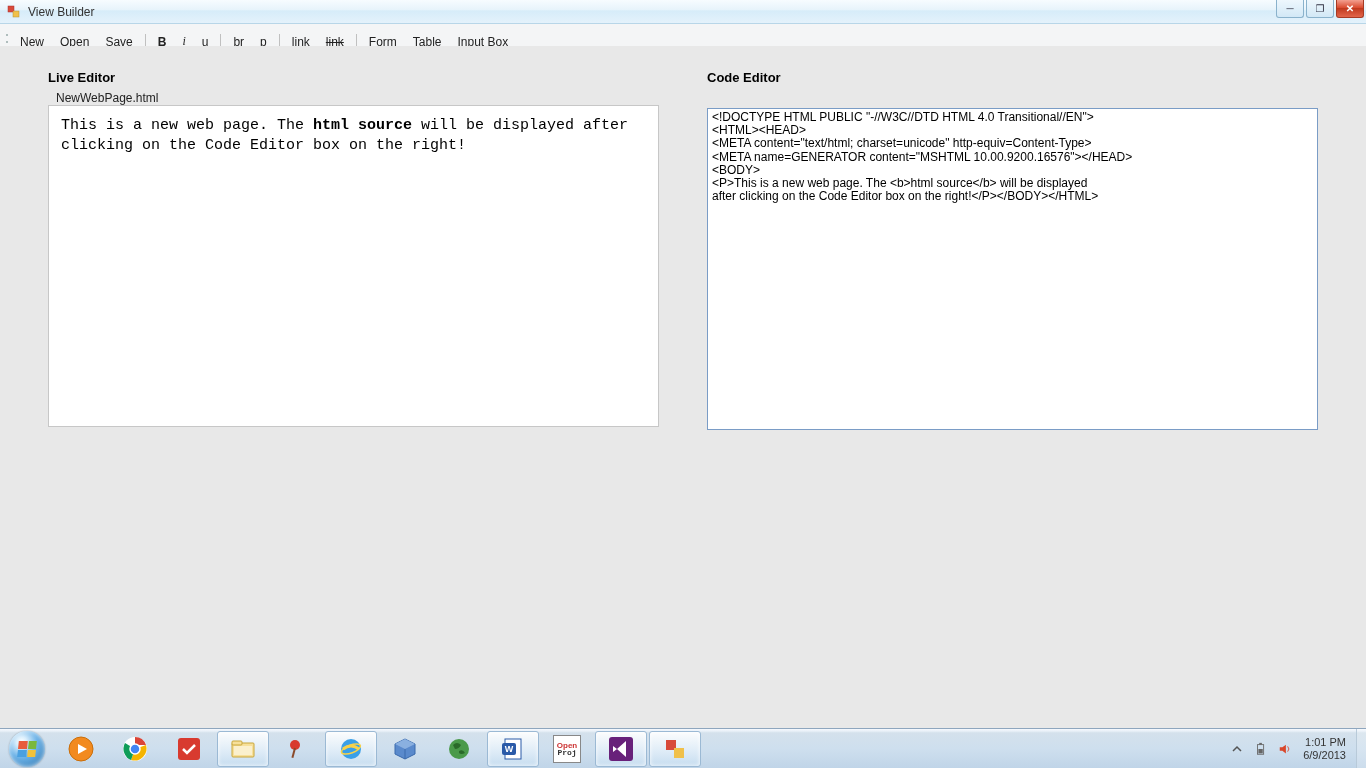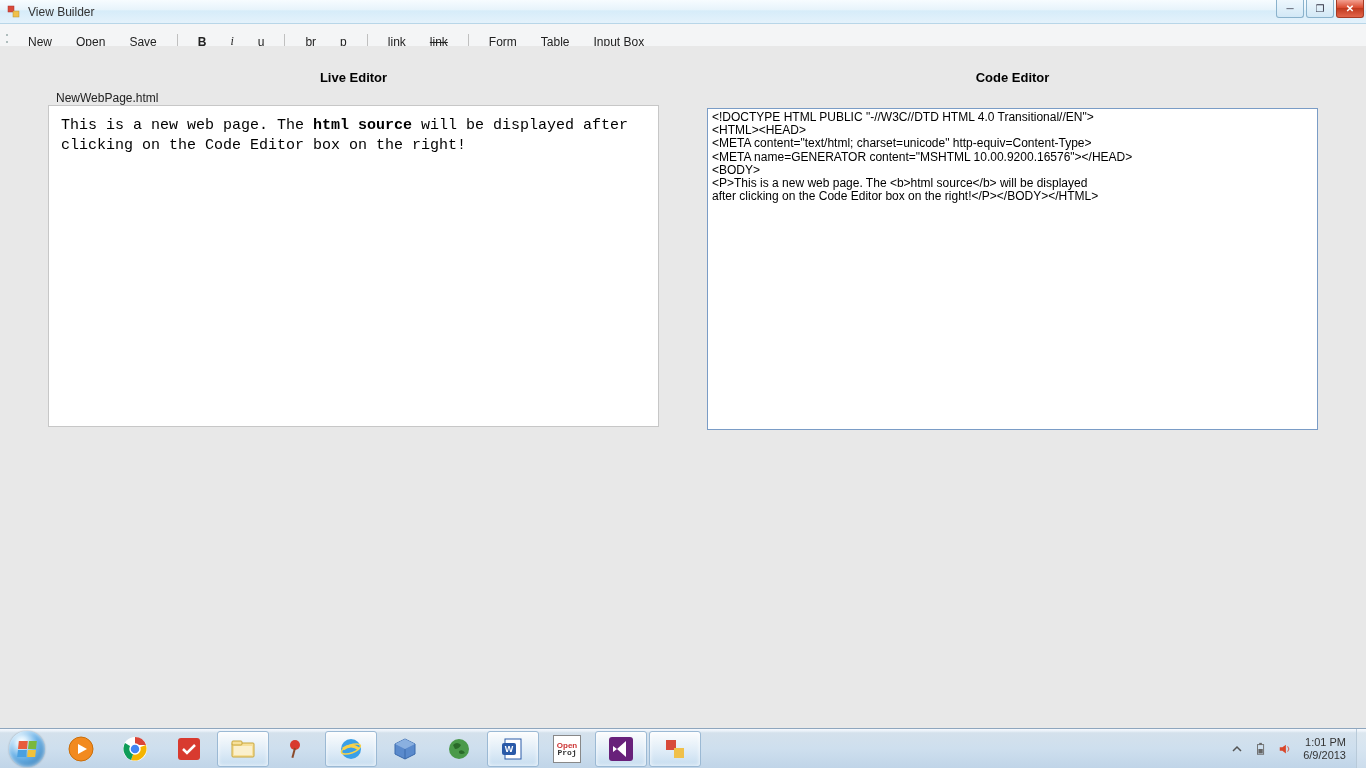--- a/index.html
+++ b/index.html
@@ -50,21 +50,21 @@
 .win-btn .glyph { color: #334; font-size: 10px; line-height: 1; }
 
 
 .toolbar {
   height: 36px;
   background: #f4f5f6;
   border-bottom: 1px solid #d9d9d9;
   display: flex;
   align-items: center;
   padding: 0 4px;
-  gap: 8px;
+  gap: 0;
 }
 .tb-grip {
   width: 6px; height: 16px;
   display: flex; flex-direction: column; justify-content: space-between;
   margin-right: 2px;
 }
 .tb-grip span { width:2px; height:2px; background:#9aa; border-radius:50%; margin-left:2px; }
 .tb-item {
   padding: 2px 8px;
   cursor: default;
@@ -89,21 +89,20 @@
   display: flex;
   width: 100%;
   padding: 24px 48px 0 48px;
   gap: 48px;
 }
 .col {
   flex: 1;
   display: flex; flex-direction: column;
 }
 .col-header {
-  text-align: center;
   font-weight: bold;
   font-size: 13px;
   margin-bottom: 6px;
   color: #000;
 }
 .filename {
   font-size: 12px;
   color: #222;
   margin-bottom: 0;
   padding-left: 8px;

